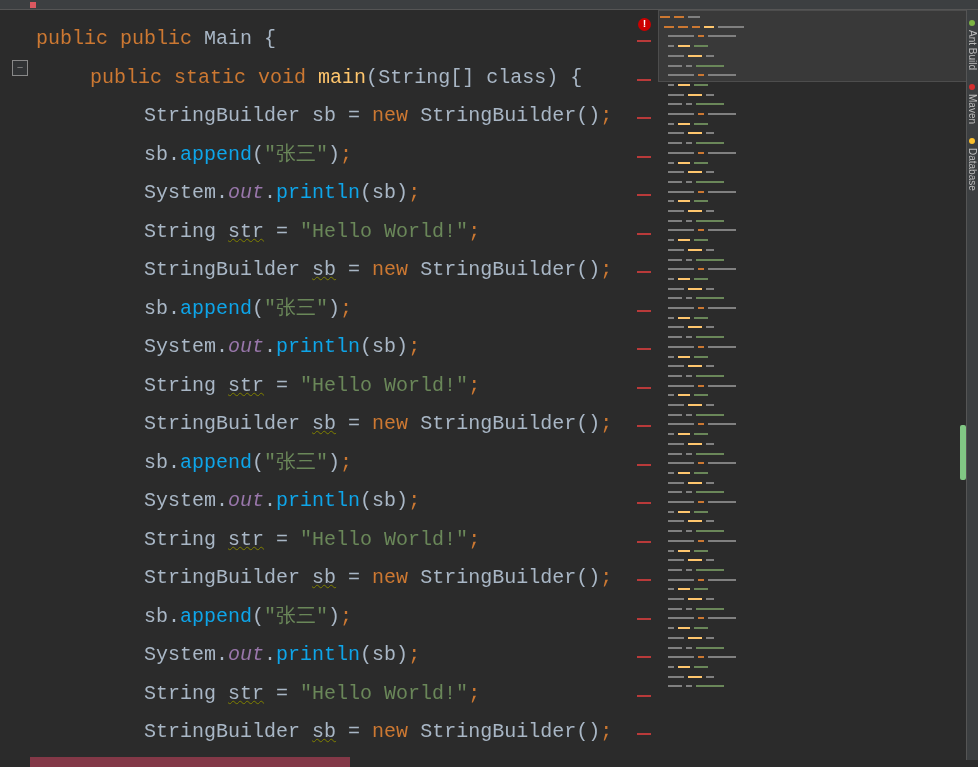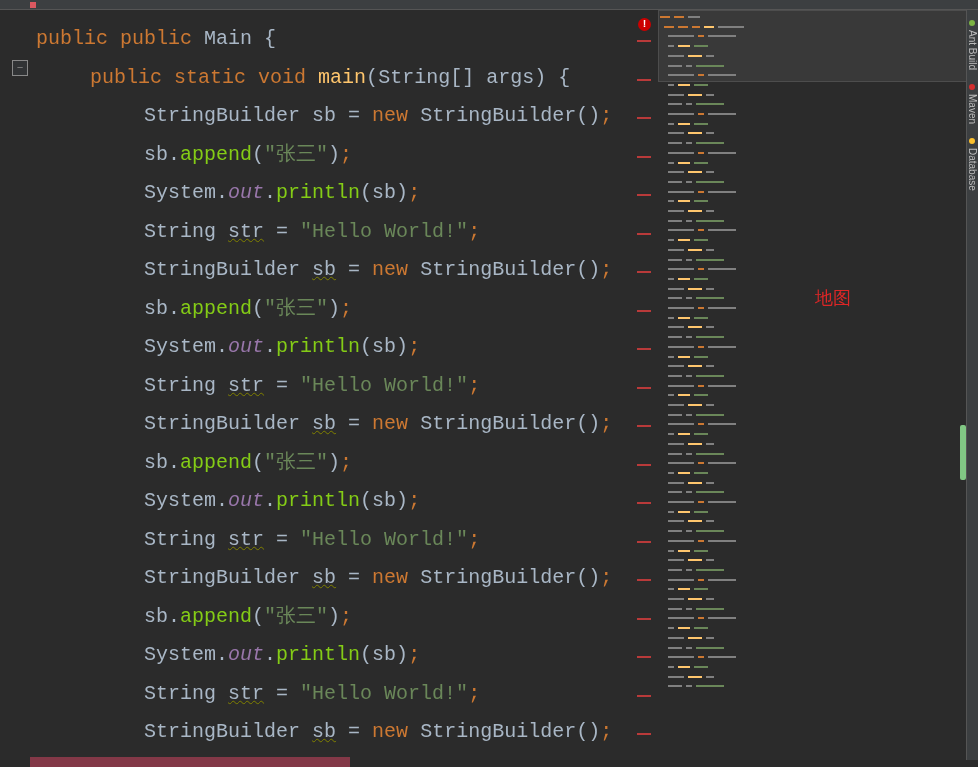--- a/index.html
+++ b/index.html
@@ -45,21 +45,21 @@
     font-size: 11px;
     color: #888;
     display: flex;
     align-items: center; justify-content: center;
     background: #313335;
   }
   .line { white-space: pre; height: 38.5px; }
   .kw { color: #cc7832; }
   .type { color: #a9b7c6; }
   .ident { color: #a9b7c6; }
-  .method { color: #84cc16; }
+  .method { color: #0ea5e9; }
   .str { color: #6a8759; }
   .brace { color: #a9b7c6; }
   .paren { color: #a9b7c6; }
   .main-id { color: #ffc66d; }
   .class-id { color: #a9b7c6; }
   .static-field { font-style: italic; color: #9876aa; }
   .semi { color: #cc7832; }
   .warn { text-decoration: underline wavy #808000; text-decoration-thickness: 1px; }
   .indent1 { padding-left: 14px; }
   .indent2 { padding-left: 68px; }
@@ -169,21 +169,21 @@
 </style>
 </head>
 <body>
 
 <div class="top-border"></div>
 
 <div class="gutter-fold">−</div>
 
 <div class="editor">
   <div class="line indent1"><span class="kw">public</span> <span class="kw">public</span> <span class="class-id">Main</span> <span class="brace">{</span></div>
-  <div class="line indent2"><span class="kw">public</span> <span class="kw">static</span> <span class="kw">void</span> <span class="main-id">main</span><span class="paren">(</span><span class="type">String</span><span class="type">[]</span> <span class="ident">args</span><span class="paren">)</span> <span class="brace">{</span></div>
+  <div class="line indent2"><span class="kw">public</span> <span class="kw">static</span> <span class="kw">void</span> <span class="main-id">main</span><span class="paren">(</span><span class="type">String</span><span class="type">[]</span> <span class="ident">class</span><span class="paren">)</span> <span class="brace">{</span></div>
 
   <div class="line indent3"><span class="type">StringBuilder</span> <span class="ident">sb</span> <span>=</span> <span class="kw">new</span> <span class="type">StringBuilder</span><span class="paren">()</span><span class="semi">;</span></div>
   <div class="line indent3"><span class="ident">sb</span><span>.</span><span class="method">append</span><span class="paren">(</span><span class="str">"张三"</span><span class="paren">)</span><span class="semi">;</span></div>
   <div class="line indent3"><span class="type">System</span><span>.</span><span class="static-field">out</span><span>.</span><span class="method">println</span><span class="paren">(</span><span class="ident">sb</span><span class="paren">)</span><span class="semi">;</span></div>
   <div class="line indent3"><span class="type">String</span> <span class="ident warn">str</span> <span>=</span> <span class="str">"Hello World!"</span><span class="semi">;</span></div>
 
   <div class="line indent3"><span class="type">StringBuilder</span> <span class="ident warn">sb</span> <span>=</span> <span class="kw">new</span> <span class="type">StringBuilder</span><span class="paren">()</span><span class="semi">;</span></div>
   <div class="line indent3"><span class="ident">sb</span><span>.</span><span class="method">append</span><span class="paren">(</span><span class="str">"张三"</span><span class="paren">)</span><span class="semi">;</span></div>
   <div class="line indent3"><span class="type">System</span><span>.</span><span class="static-field">out</span><span>.</span><span class="method">println</span><span class="paren">(</span><span class="ident">sb</span><span class="paren">)</span><span class="semi">;</span></div>
   <div class="line indent3"><span class="type">String</span> <span class="ident warn">str</span> <span>=</span> <span class="str">"Hello World!"</span><span class="semi">;</span></div>
@@ -574,21 +574,20 @@
       <span class="mm-seg mm-tx" style="width: 8px; margin-left: 2px;"></span>
     </div>
     <div class="mm-line" style="top: 675.3px; left: 2px;">
       <span class="mm-seg mm-tx" style="width: 14px; margin-left: 8px;"></span>
       <span class="mm-seg mm-tx" style="width: 6px; margin-left: 2px;"></span>
       <span class="mm-seg mm-str" style="width: 28px; margin-left: 2px;"></span>
     </div>
   </div>
 
 <div class="annotation">
-  <div>地图</div>
 </div>
 
 <div class="side-tabs">
   <div class="side-tab"><span class="dot" style="background:#7cb342"></span><span>Ant Build</span></div>
   <div class="side-tab"><span class="dot" style="background:#d32f2f"></span><span>Maven</span></div>
   <div class="side-tab"><span class="dot" style="background:#fbc02d"></span><span>Database</span></div>
 </div>
 
 <div class="scroll-thumb"></div>
 <div class="bottom-highlight"></div>

